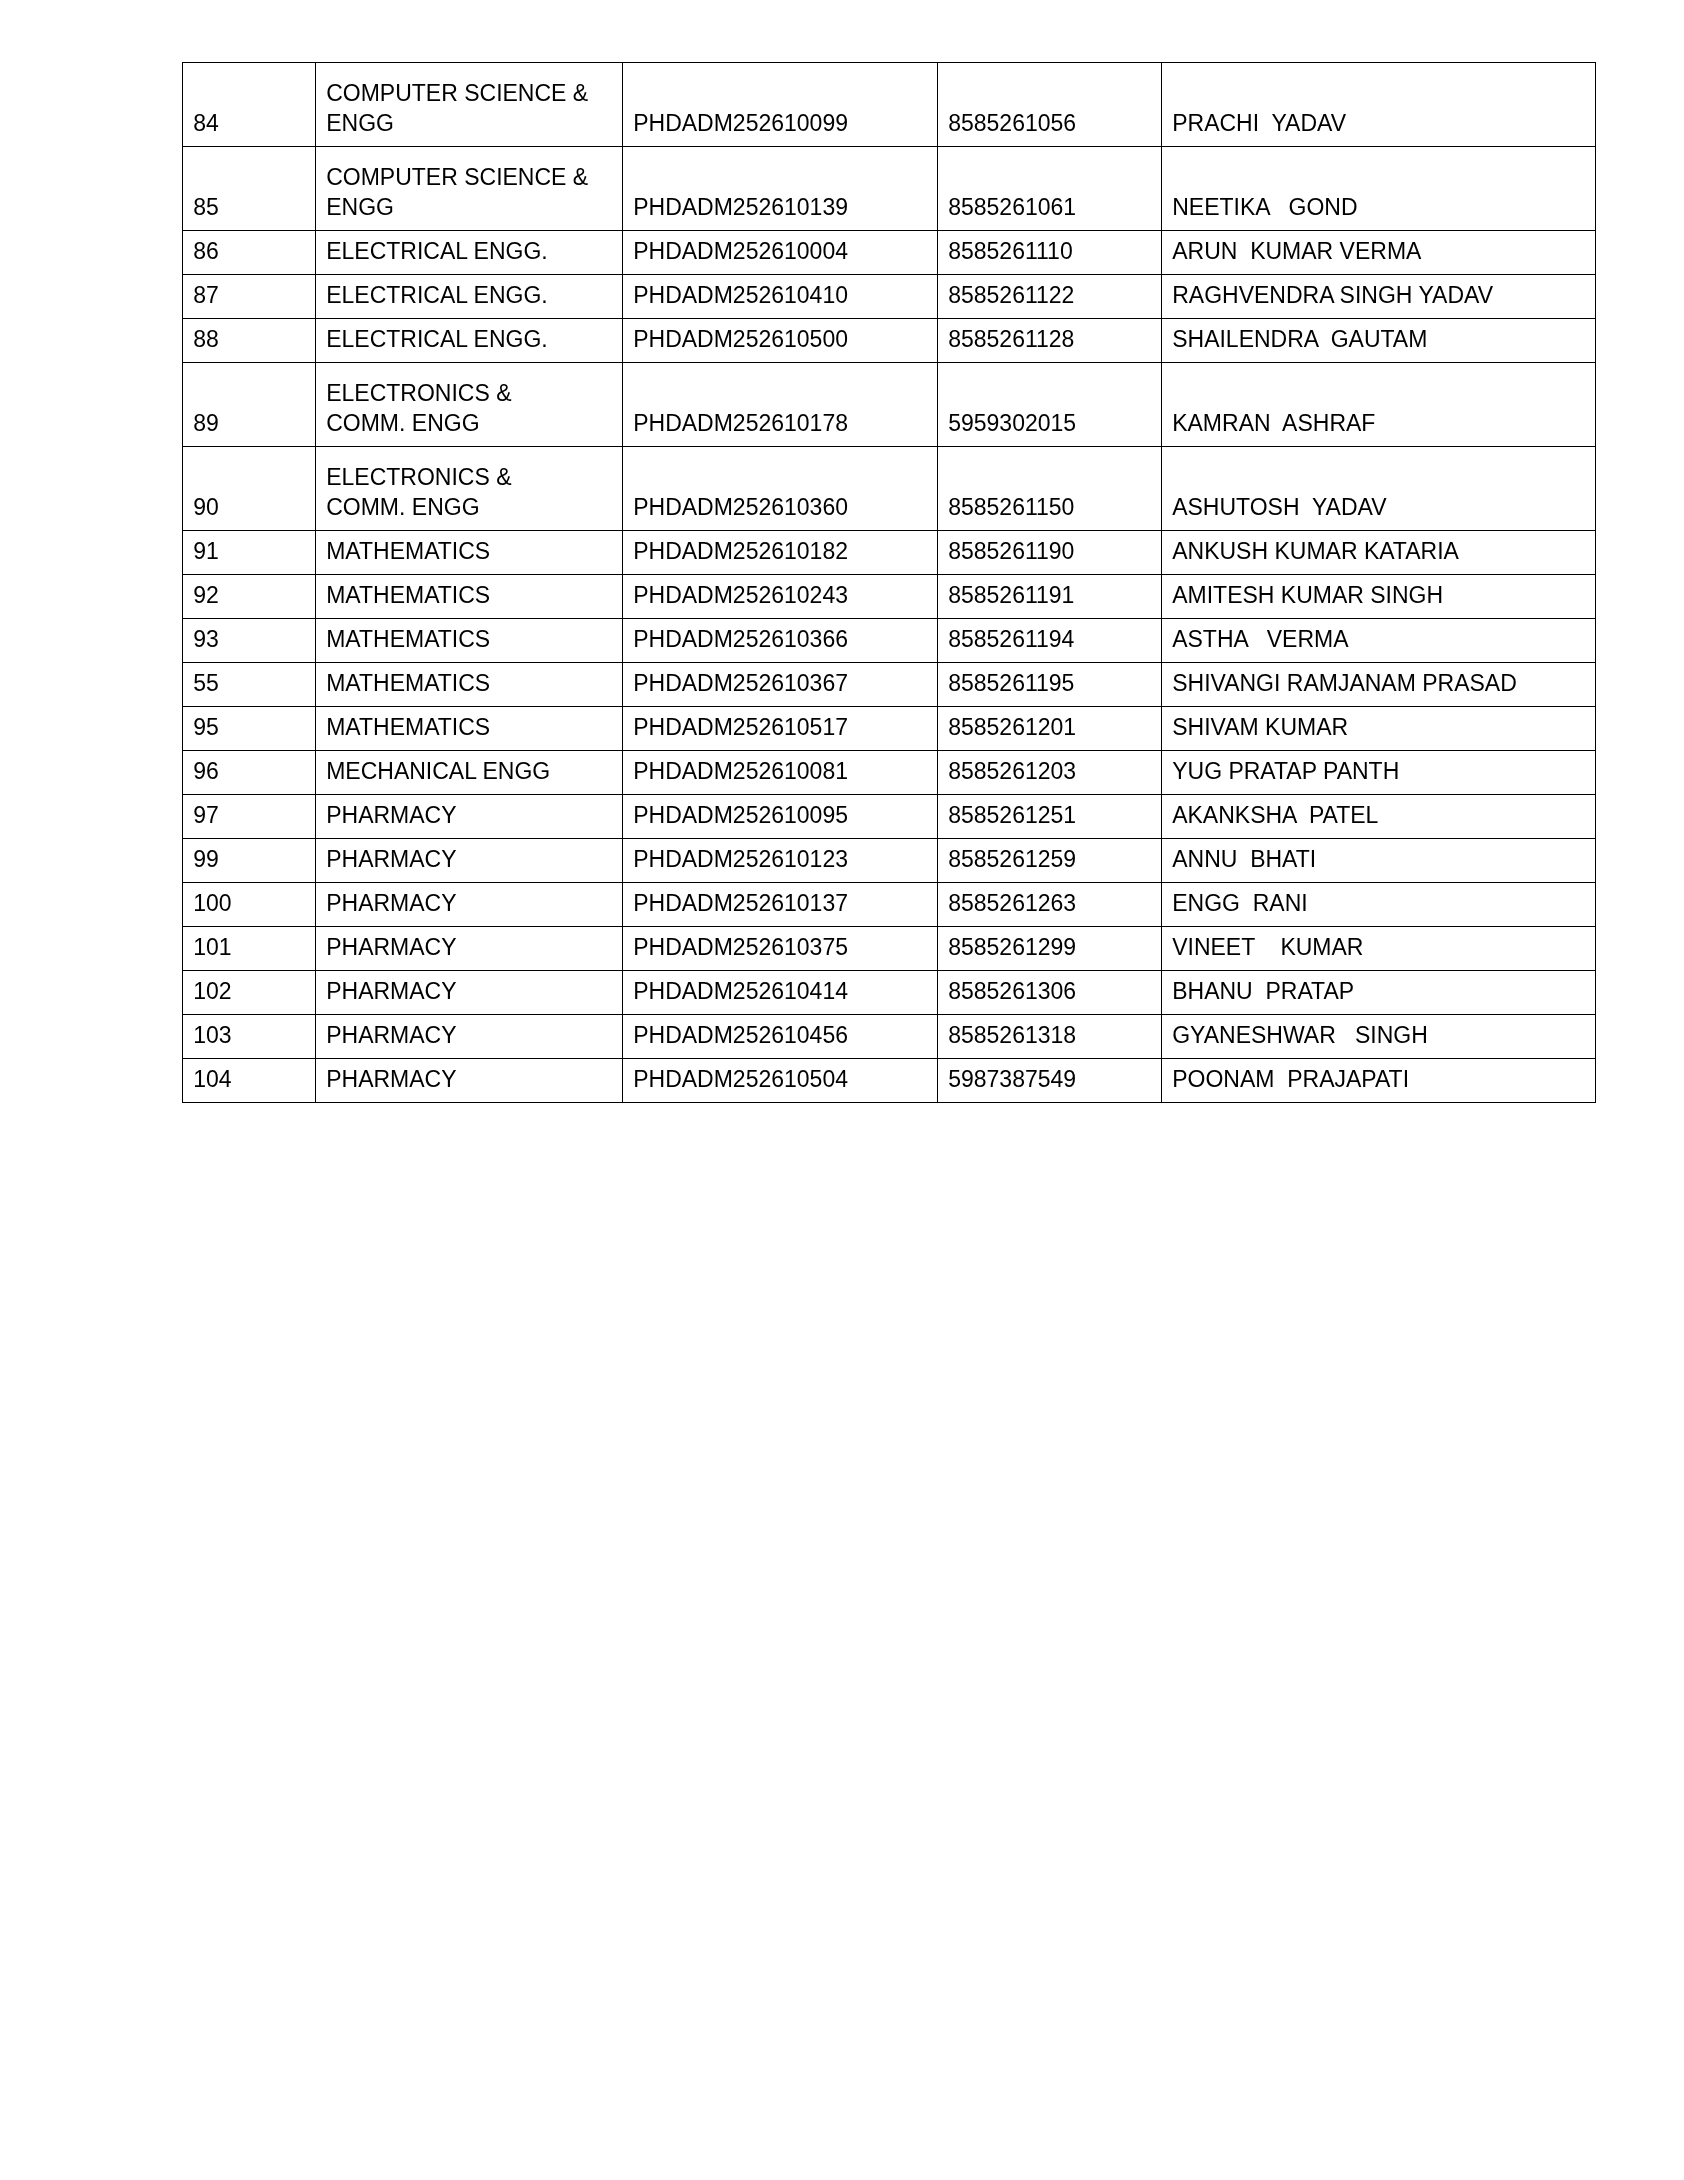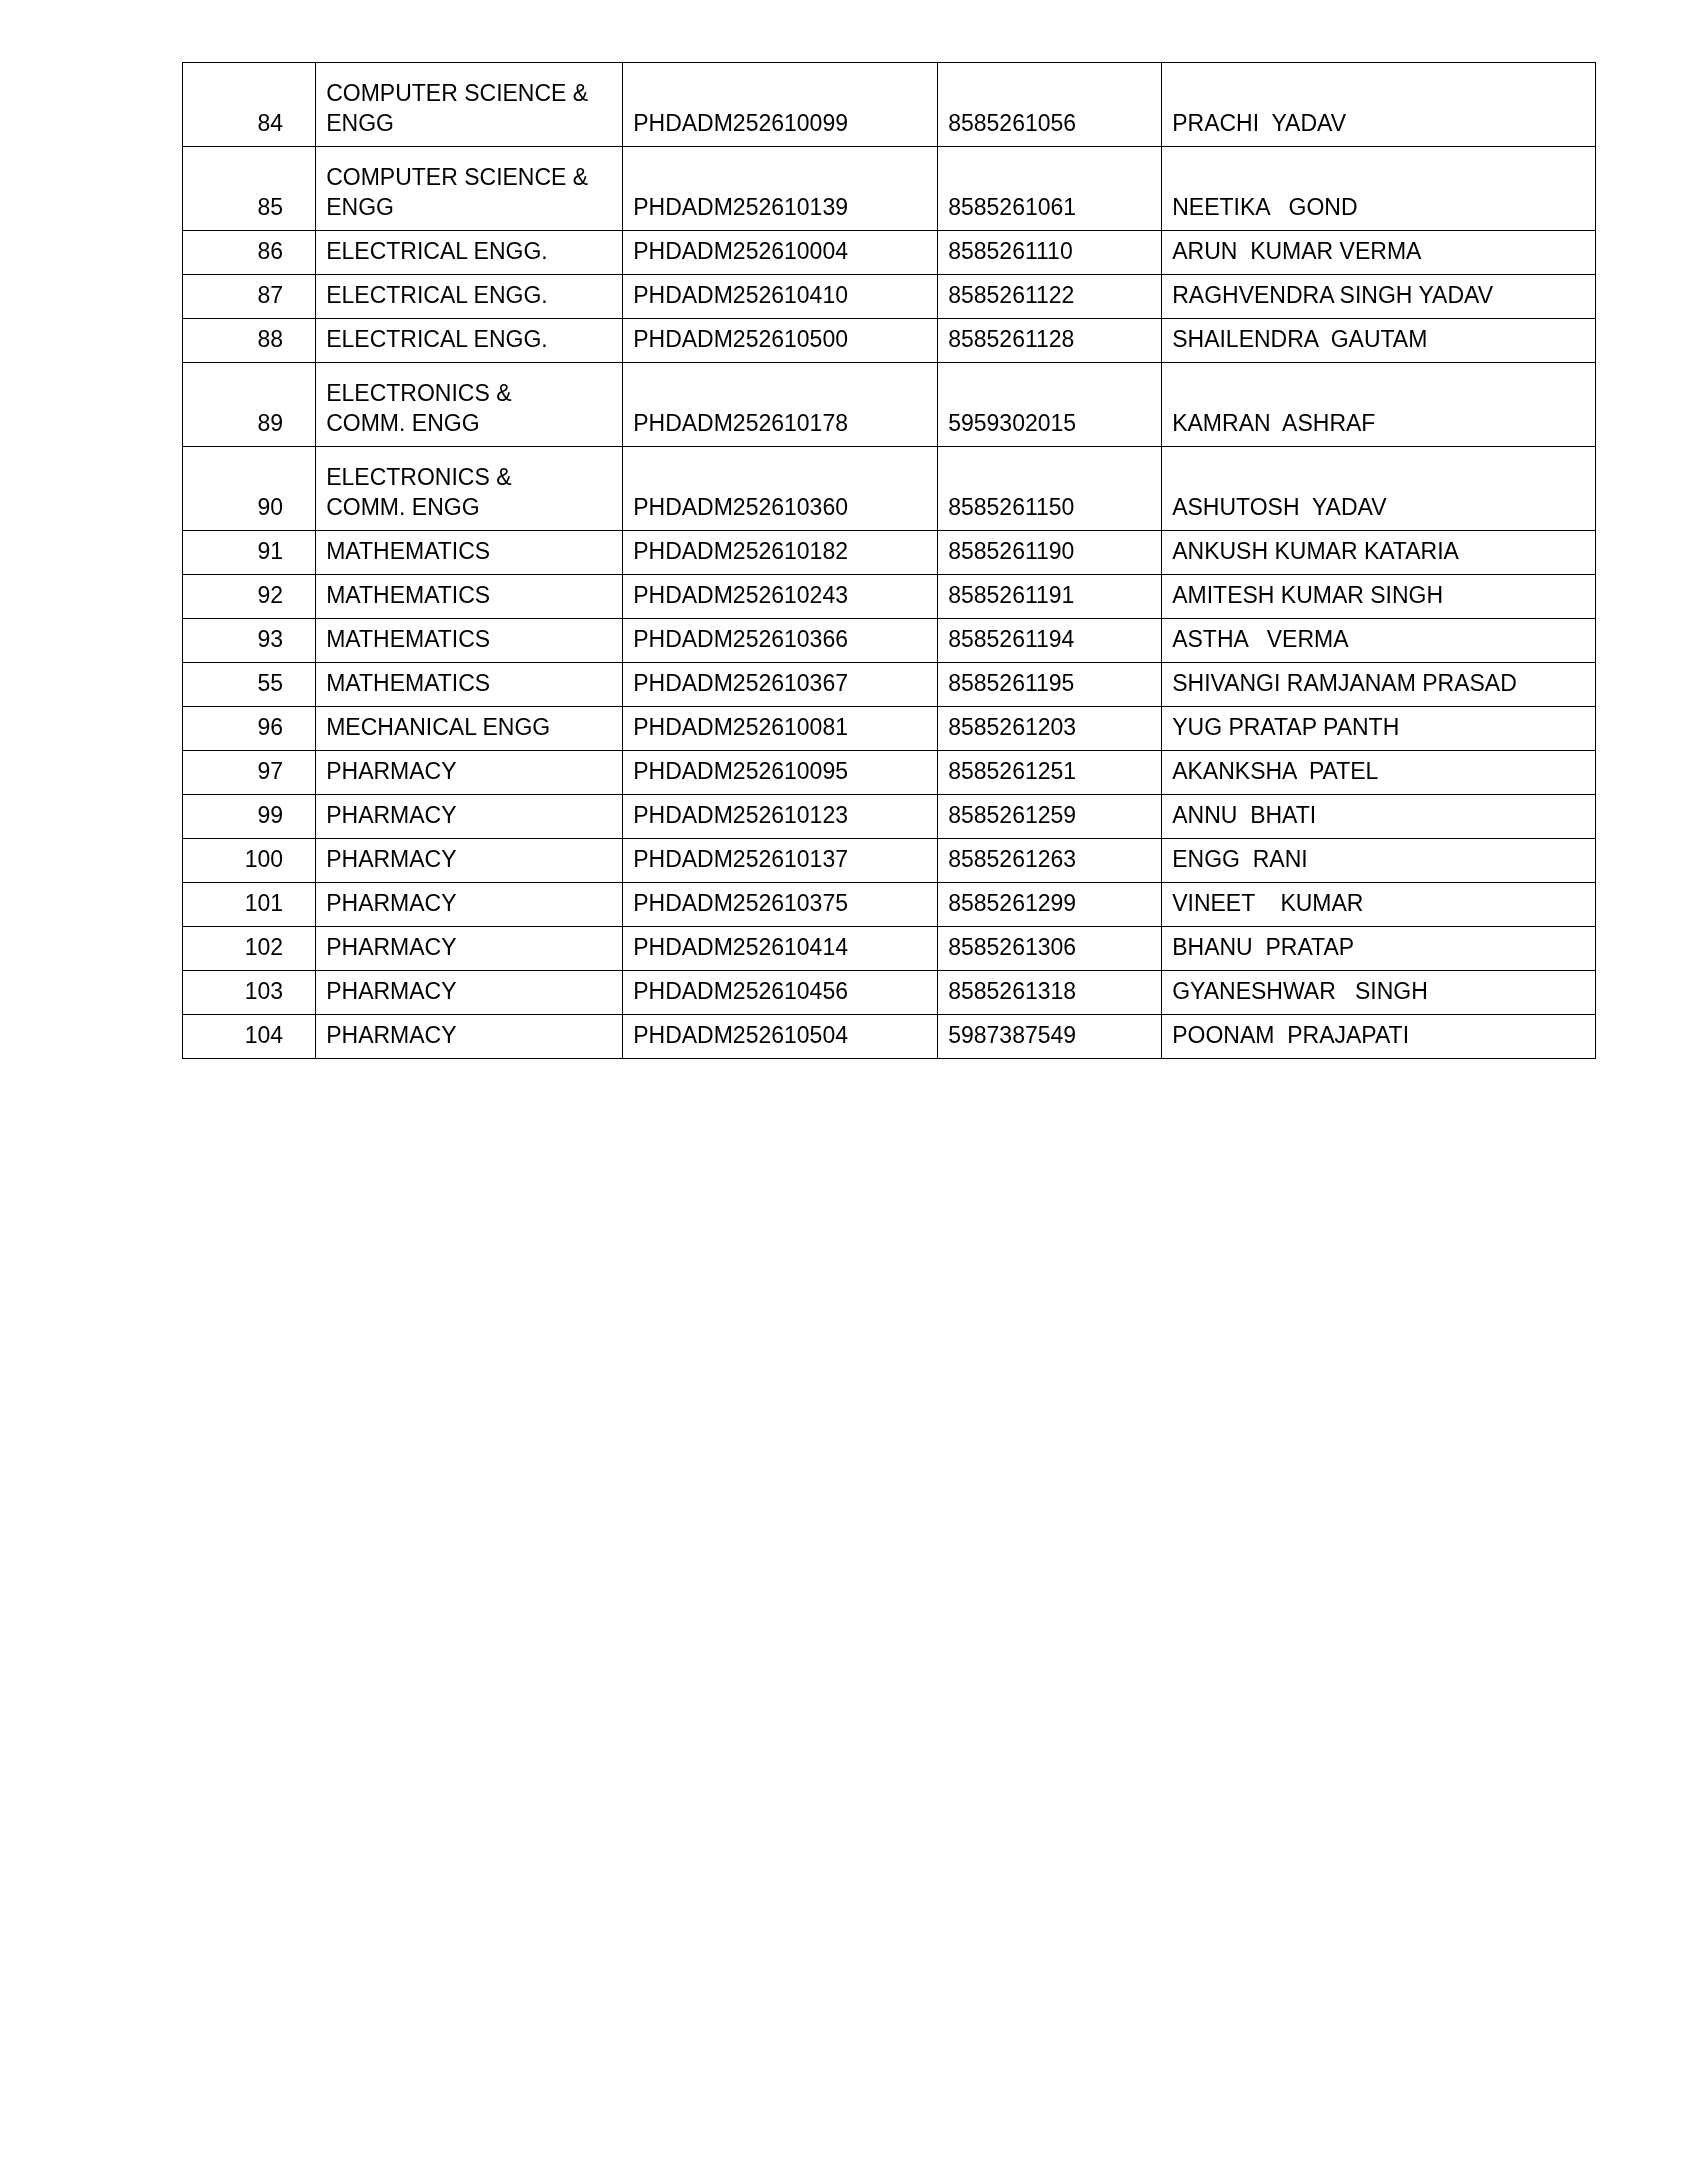--- a/index.html
+++ b/index.html
@@ -44,21 +44,21 @@
     padding: 0;
     vertical-align: bottom;
     background: #ffffff;
   }
   .cell {
     padding: 5.1px 10.2px 7.7px 10.2px;
     white-space: pre-wrap;
     word-break: normal;
   }
   td.sno .cell {
-    text-align: right;
+    text-align: left;
     padding-right: 32px;
   }
   td.dept .cell,
   td.appid .cell,
   td.roll .cell,
   td.name .cell {
     text-align: left;
   }
   tr.tall td { height: 83px; }
   tr.normal td { height: 43px; }
@@ -262,20 +262,37 @@
           </td>
           <td class="roll">
             <div class="cell">8585261195</div>
           </td>
           <td class="name">
             <div class="cell">SHIVANGI RAMJANAM PRASAD</div>
           </td>
         </tr>
         <tr class="normal">
           <td class="sno">
+            <div class="cell">95</div>
+          </td>
+          <td class="dept">
+            <div class="cell">MATHEMATICS</div>
+          </td>
+          <td class="appid">
+            <div class="cell">PHDADM252610517</div>
+          </td>
+          <td class="roll">
+            <div class="cell">8585261201</div>
+          </td>
+          <td class="name">
+            <div class="cell">SHIVAM KUMAR</div>
+          </td>
+        </tr>
+        <tr class="normal">
+          <td class="sno">
             <div class="cell">96</div>
           </td>
           <td class="dept">
             <div class="cell">MECHANICAL ENGG</div>
           </td>
           <td class="appid">
             <div class="cell">PHDADM252610081</div>
           </td>
           <td class="roll">
             <div class="cell">8585261203</div>

